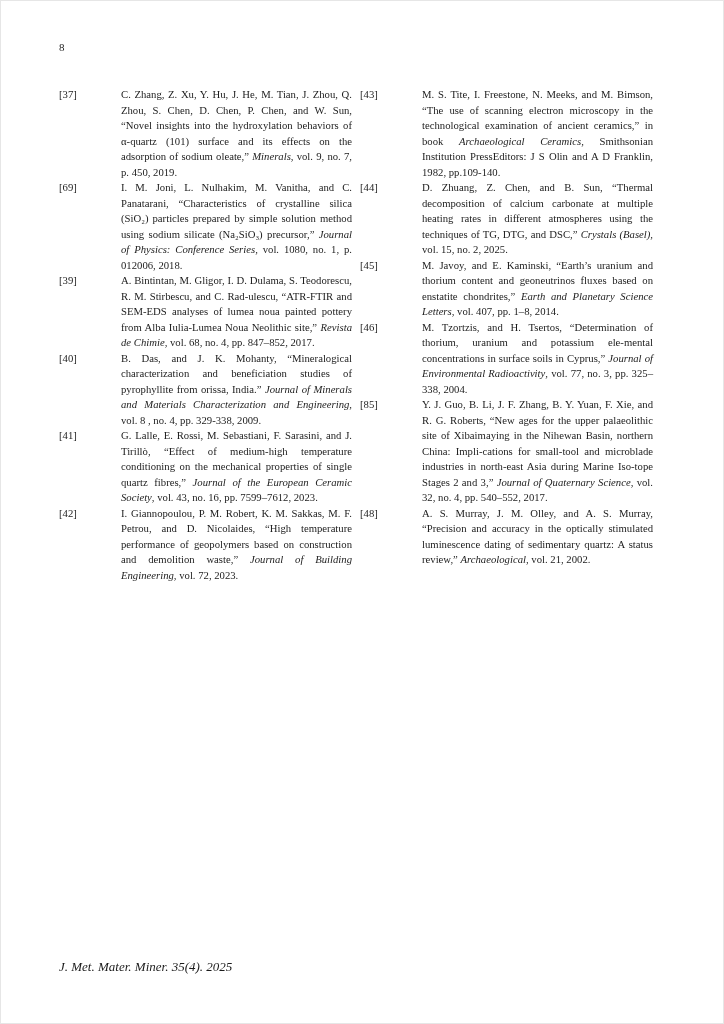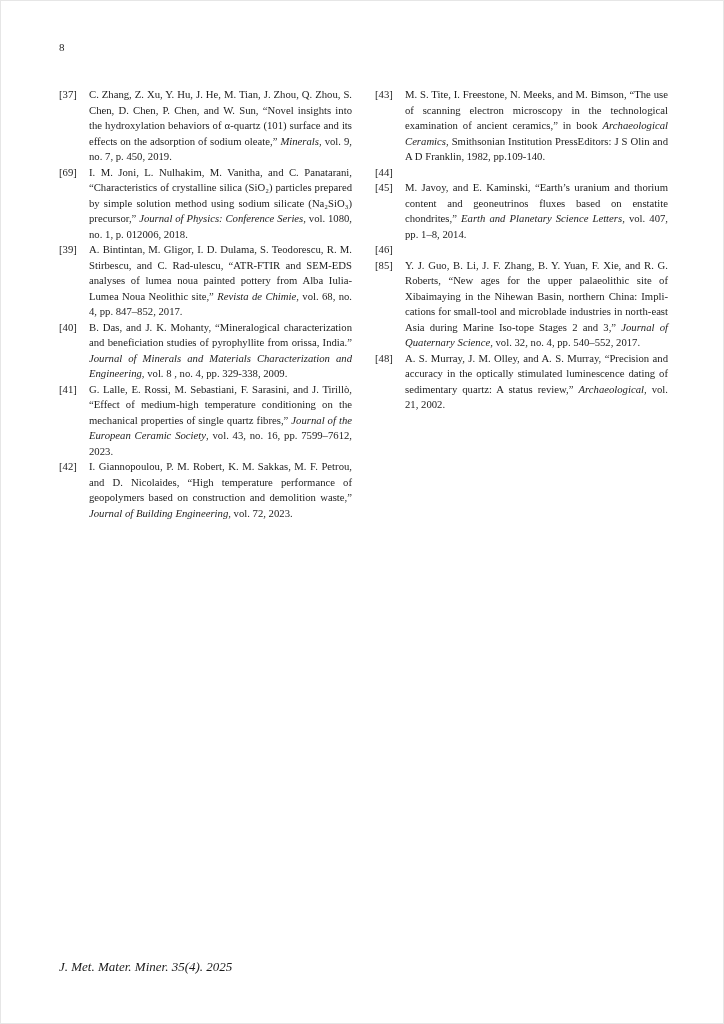--- a/index.html
+++ b/index.html
@@ -40,39 +40,40 @@
     font-weight: bold;
     font-size: 11px;
     letter-spacing: 0.2px;
   }
   .references-wrap {
     position: absolute;
     top: 86px;
     left: 58px;
     width: 608px;
     display: flex;
-    gap: 23px;
+    gap: 8px;
   }
   .ref-column {
     width: 293px;
     flex: 0 0 293px;
   }
   .ref {
     display: flex;
     font-size: 10.7px;
     line-height: 15.5px;
   }
   .ref-label {
     flex: 0 0 30px;
     white-space: nowrap;
   }
   .ref-text {
     flex: 1;
     text-align: justify;
     text-justify: inter-word;
+    margin-left: 32px;
   }
   .ref-text em {
     font-style: italic;
   }
   .page-footer {
     position: absolute;
     left: 58px;
     bottom: 48px;
     font-style: italic;
     font-size: 13px;
@@ -112,27 +113,29 @@
         <div class="ref-text"><span>I. Giannopoulou, P. M. Robert, K. M. Sakkas, M. F. Petrou, and D. Nicolaides, “High temperature performance of geopolymers based on construction and demolition waste,” </span><em>Journal of Building Engineering</em><span>, vol. 72, 2023.</span></div>
       </div>
     </div>
   <div class="ref-column">
       <div class="ref">
         <span class="ref-label">[43]</span>
         <div class="ref-text"><span>M. S. Tite, I. Freestone, N. Meeks, and M. Bimson, “The use of scanning electron microscopy in the technological examination of ancient ceramics,” in book </span><em>Archaeological Ceramics</em><span>, Smithsonian Institution PressEditors: J S Olin and A D Franklin, 1982, pp.109-140.</span></div>
       </div>
       <div class="ref">
         <span class="ref-label">[44]</span>
+        <div class="ref-text"><span>D. Zhuang, Z. Chen, and B. Sun, “Thermal decomposition of calcium carbonate at multiple heating rates in different atmospheres using the techniques of TG, DTG, and DSC,” </span><em>Crystals (Basel)</em><span>, vol. 15, no. 2, 2025.</span></div>
       </div>
       <div class="ref">
         <span class="ref-label">[45]</span>
         <div class="ref-text"><span>M. Javoy, and E. Kaminski, “Earth’s uranium and thorium content and geoneutrinos fluxes based on enstatite chondrites,” </span><em>Earth and Planetary Science Letters</em><span>, vol. 407, pp. 1–8, 2014.</span></div>
       </div>
       <div class="ref">
         <span class="ref-label">[46]</span>
+        <div class="ref-text"><span>M. Tzortzis, and H. Tsertos, “Determination of thorium, uranium and potassium ele-mental concentrations in surface soils in Cyprus,” </span><em>Journal of Environmental Radioactivity</em><span>, vol. 77, no. 3, pp. 325–338, 2004.</span></div>
       </div>
       <div class="ref">
         <span class="ref-label">[85]</span>
         <div class="ref-text"><span>Y. J. Guo, B. Li, J. F. Zhang, B. Y. Yuan, F. Xie, and R. G. Roberts, “New ages for the upper palaeolithic site of Xibaimaying in the Nihewan Basin, northern China: Impli-cations for small-tool and microblade industries in north-east Asia during Marine Iso-tope Stages 2 and 3,” </span><em>Journal of Quaternary Science</em><span>, vol. 32, no. 4, pp. 540–552, 2017.</span></div>
       </div>
       <div class="ref">
         <span class="ref-label">[48]</span>
         <div class="ref-text"><span>A. S. Murray, J. M. Olley, and A. S. Murray, “Precision and accuracy in the optically stimulated luminescence dating of sedimentary quartz: A status review,” </span><em>Archaeological</em><span>, vol. 21, 2002.</span></div>
       </div>
     </div>

